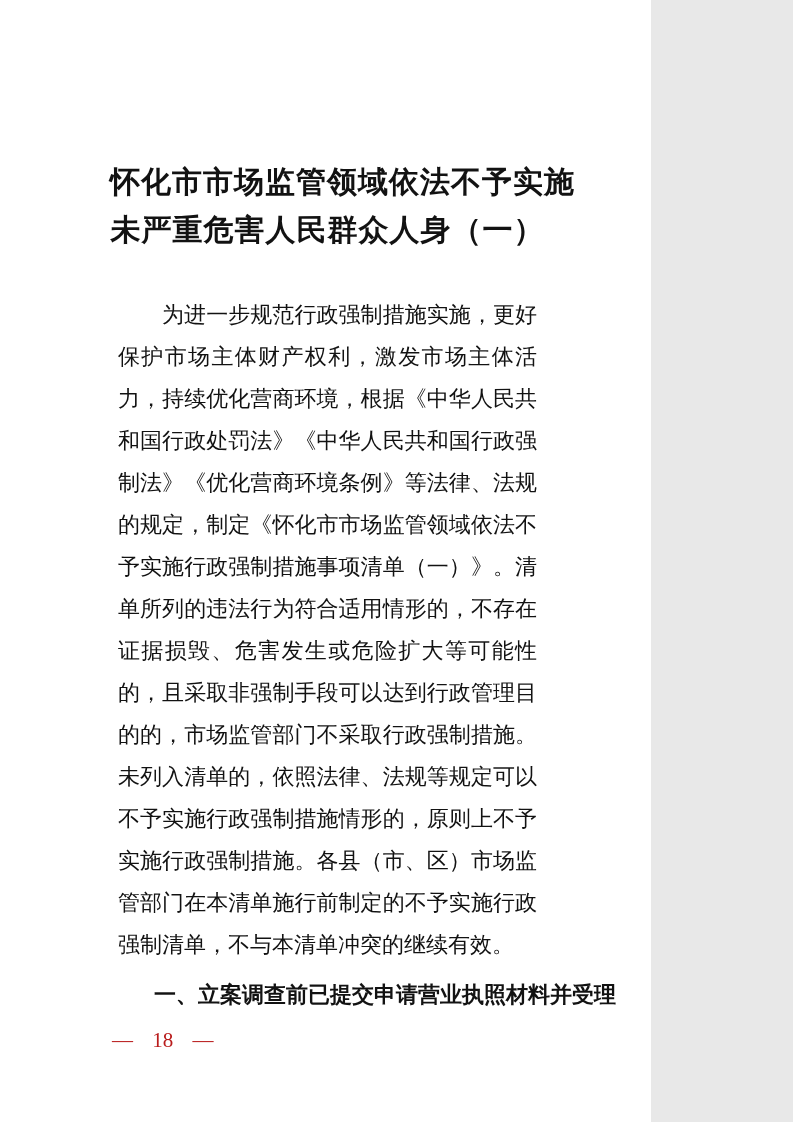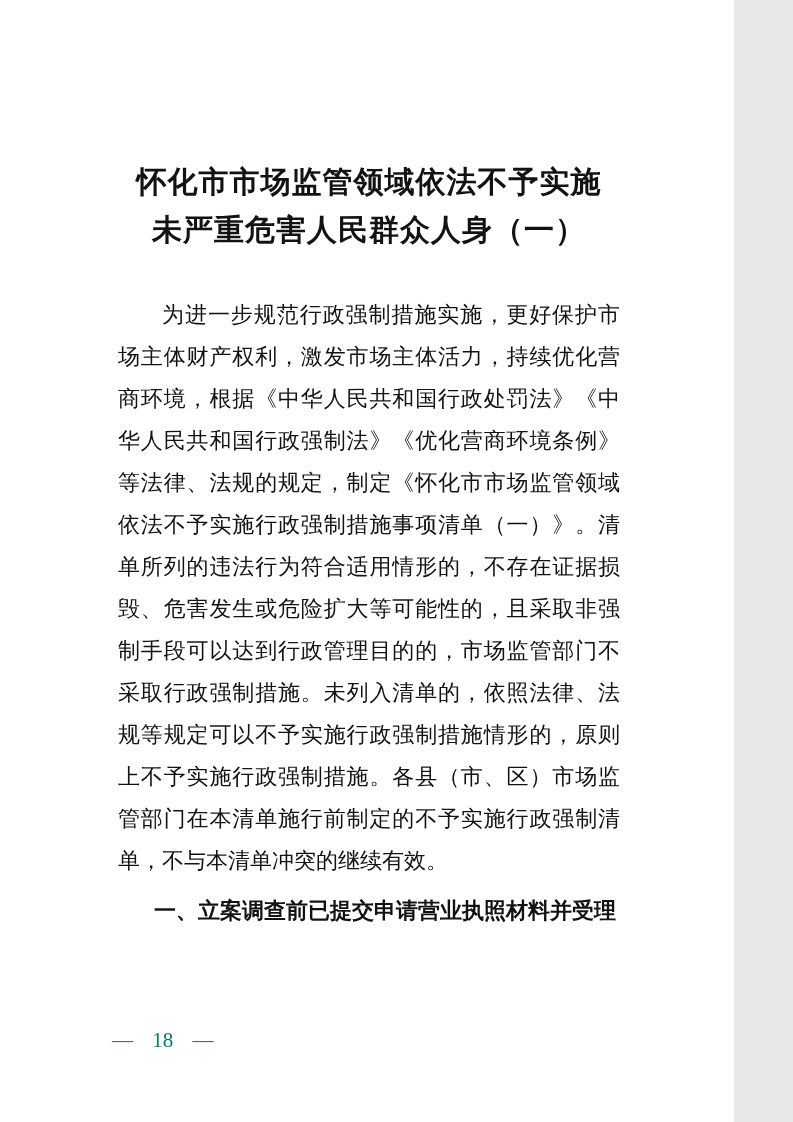--- a/index.html
+++ b/index.html
@@ -5,21 +5,21 @@
   * { box-sizing: border-box; }
   html, body { margin: 0; padding: 0; }
   body {
     width: 793px;
     height: 1122px;
     background: #e8e8e8;
     font-family: "Liberation Serif", "DejaVu Serif", serif;
   }
   .page {
     position: relative;
-    width: 734px;
+    width: 651px;
     height: 1122px;
     background: #ffffff;
     color: #121212;
     padding: 158px 106px 0 110px;
     overflow: hidden;
   }
   .doc-title {
     margin: 0;
     text-align: center;
     font-family: "Liberation Serif", "DejaVu Serif", serif;
@@ -54,21 +54,21 @@
     text-indent: 2em;
     white-space: nowrap;
   }
   .page-footer {
     position: absolute;
     left: 112px;
     top: 1026px;
     font-family: "Liberation Serif", "DejaVu Serif", serif;
     font-size: 21px;
     line-height: 28px;
-    color: #0f766e;
+    color: #b91c1c;
   }
   .page-footer .dash {
     display: inline-block;
   }
   .page-footer .page-num {
     display: inline-block;
     margin: 0 14px;
   }
 </style>
 </head>

